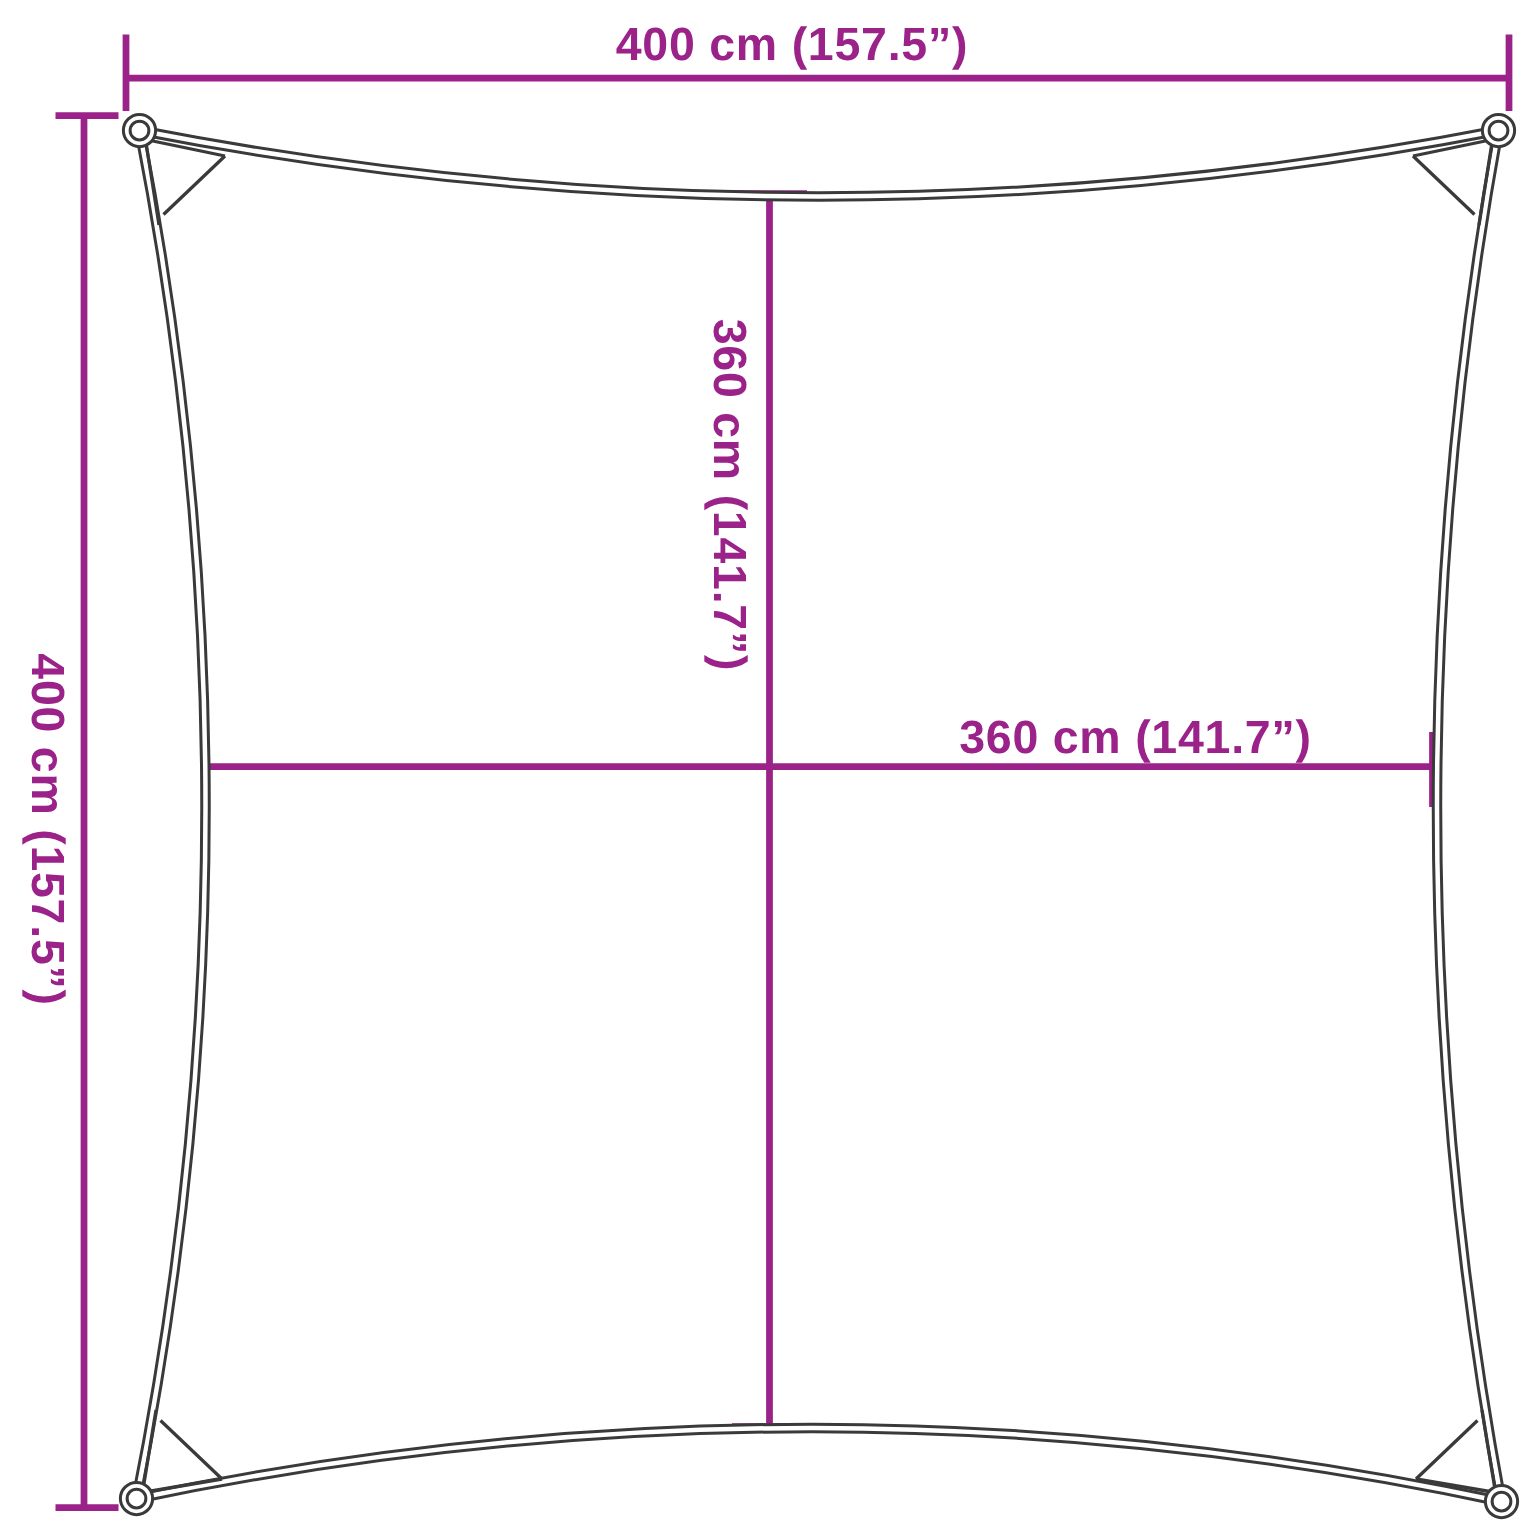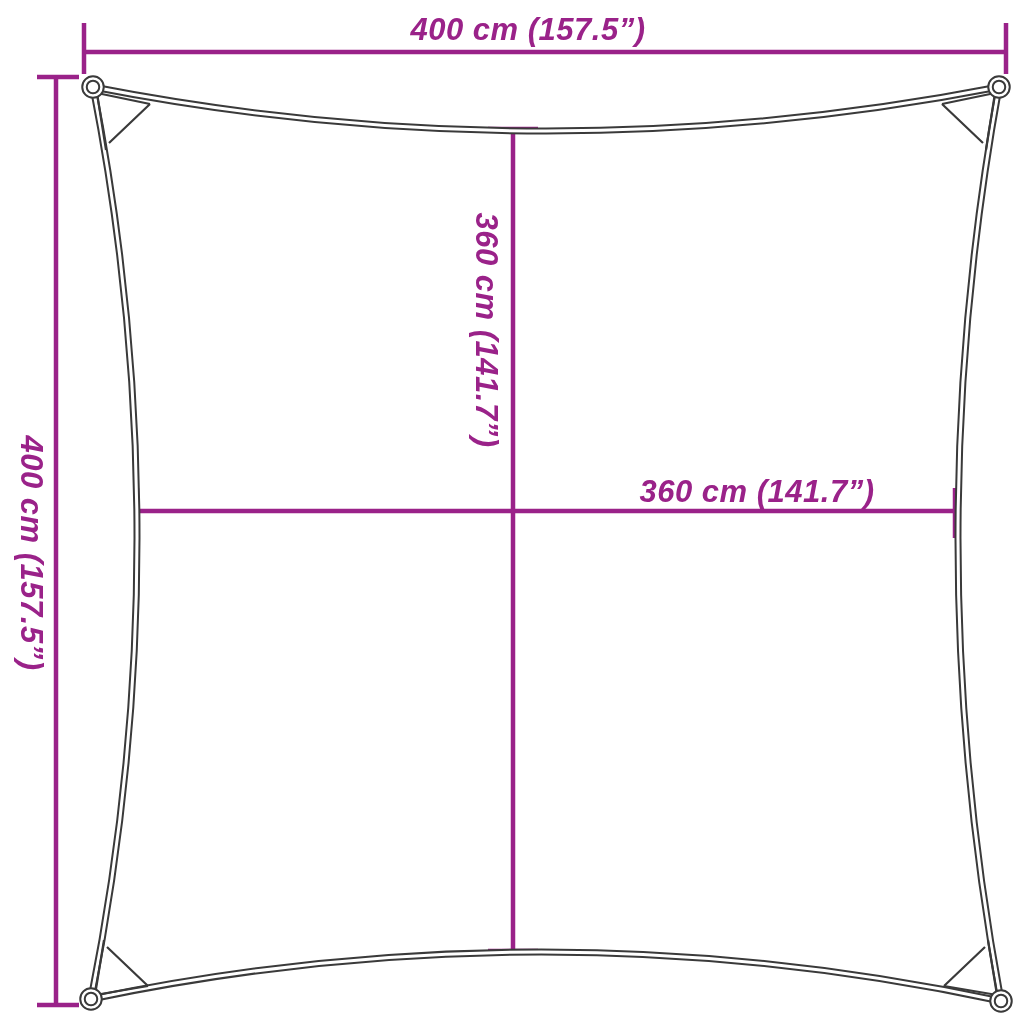--- a/index.html
+++ b/index.html
@@ -8,21 +8,20 @@
     width: 1024px;
     height: 1024px;
     background: var(--background, #ffffff);
     overflow: hidden;
   }
   .diagram-wrap {
     position: relative;
     width: 1024px;
     height: 1007px;
     background: var(--background, #ffffff);
-    font-style: italic;
   }
   svg { display: block; }
   .dim-line {
     stroke: var(--accent, #9a2289);
     stroke-width: 4.5;
     fill: none;
   }
   .dim-text {
     fill: var(--accent, #9a2289);
     font-family: "Liberation Sans", "DejaVu Sans", sans-serif;

